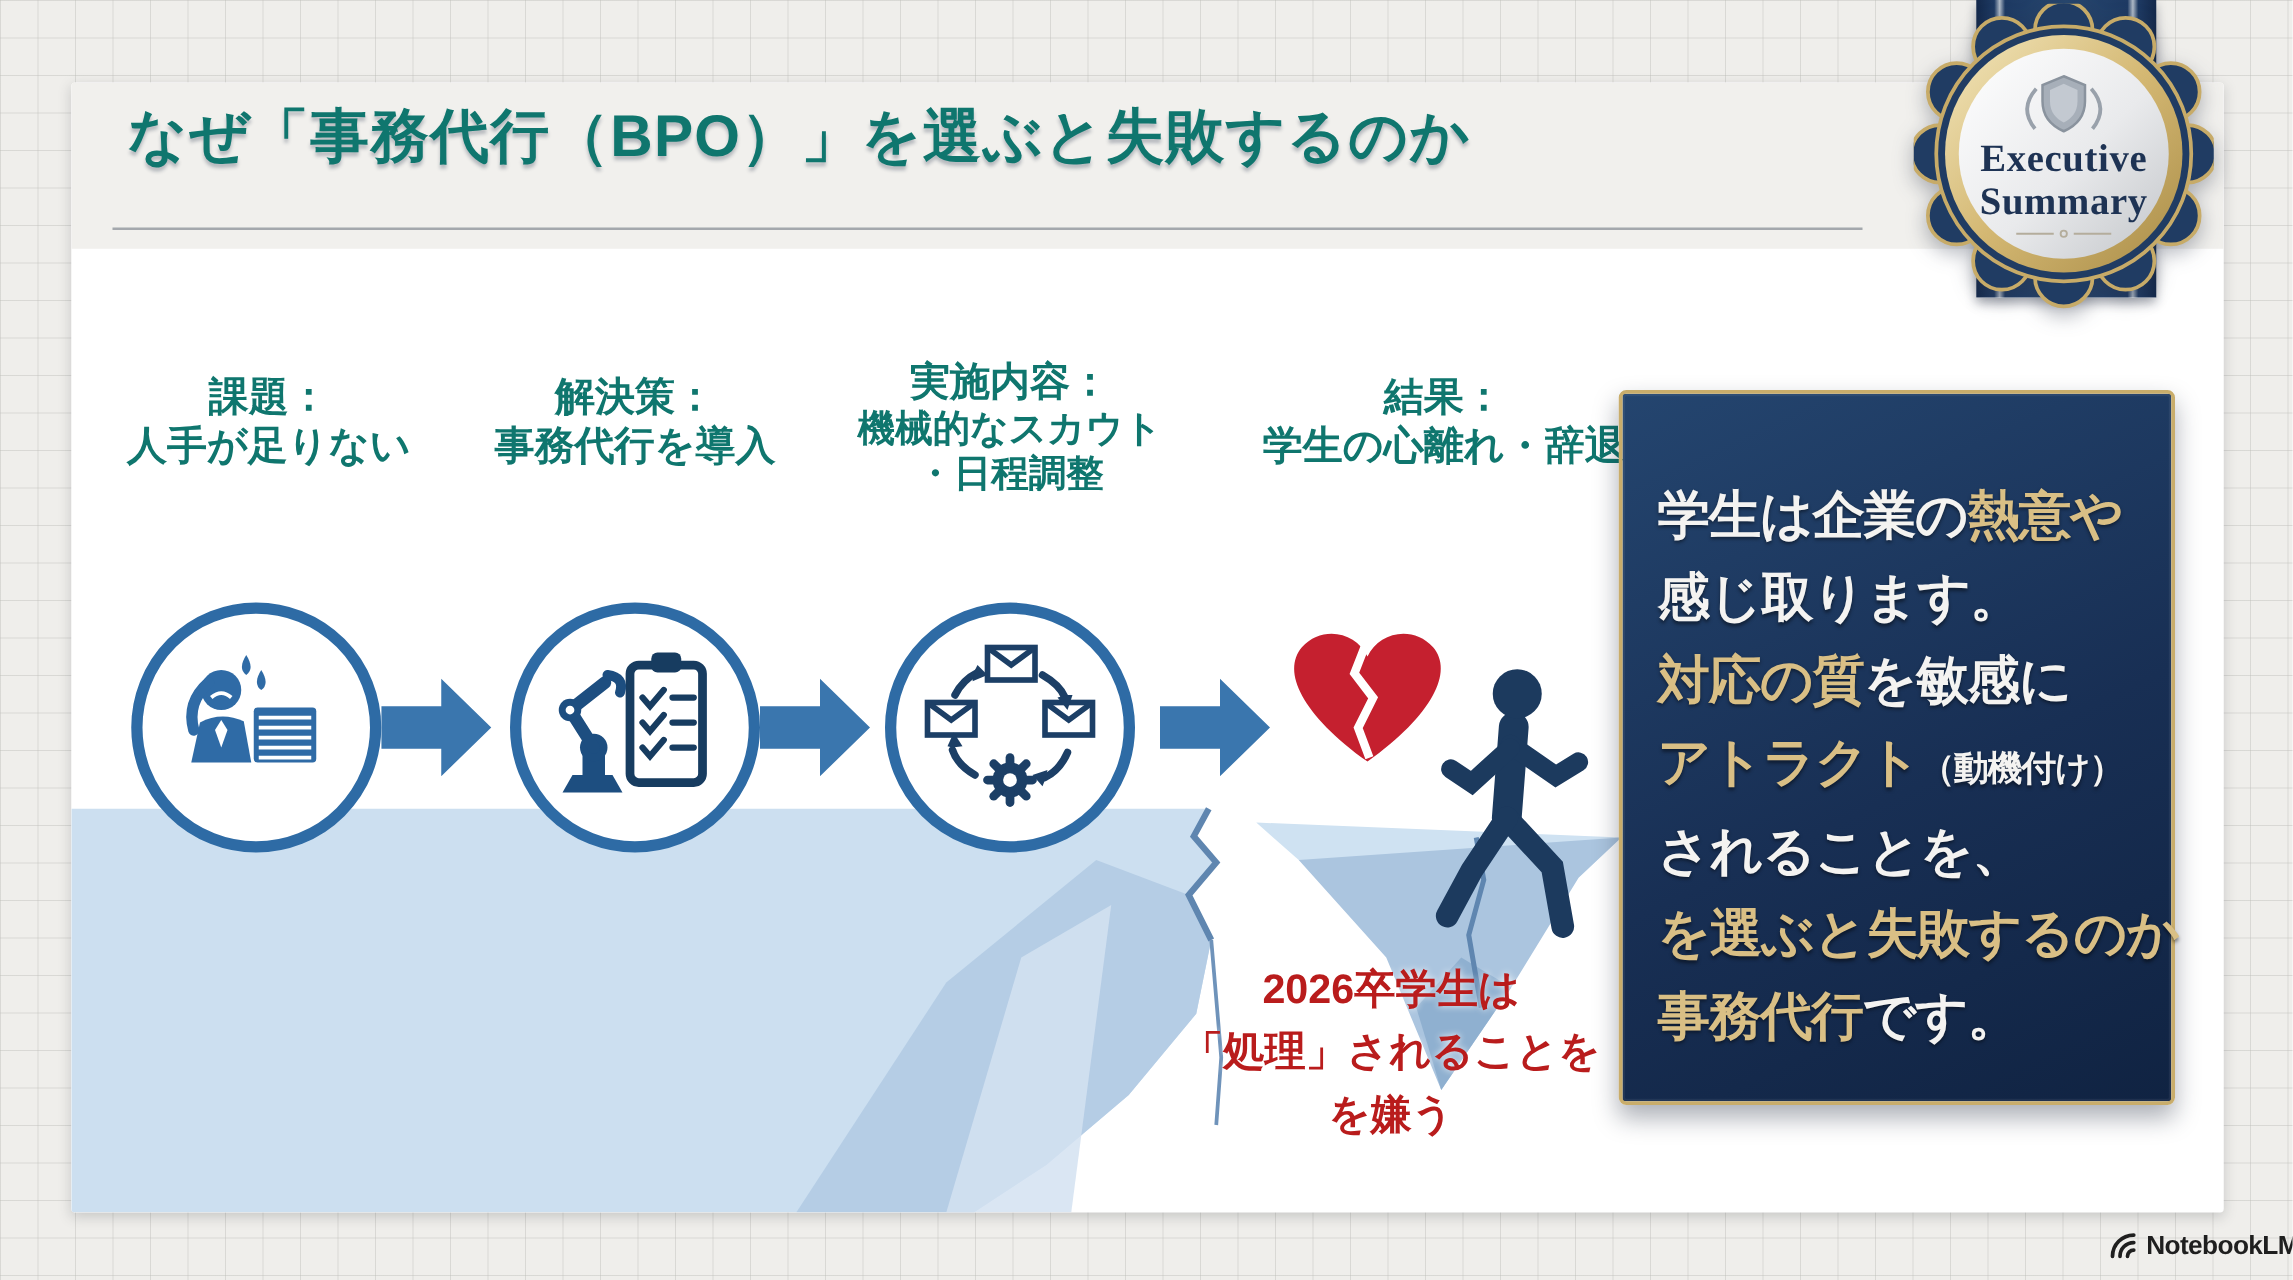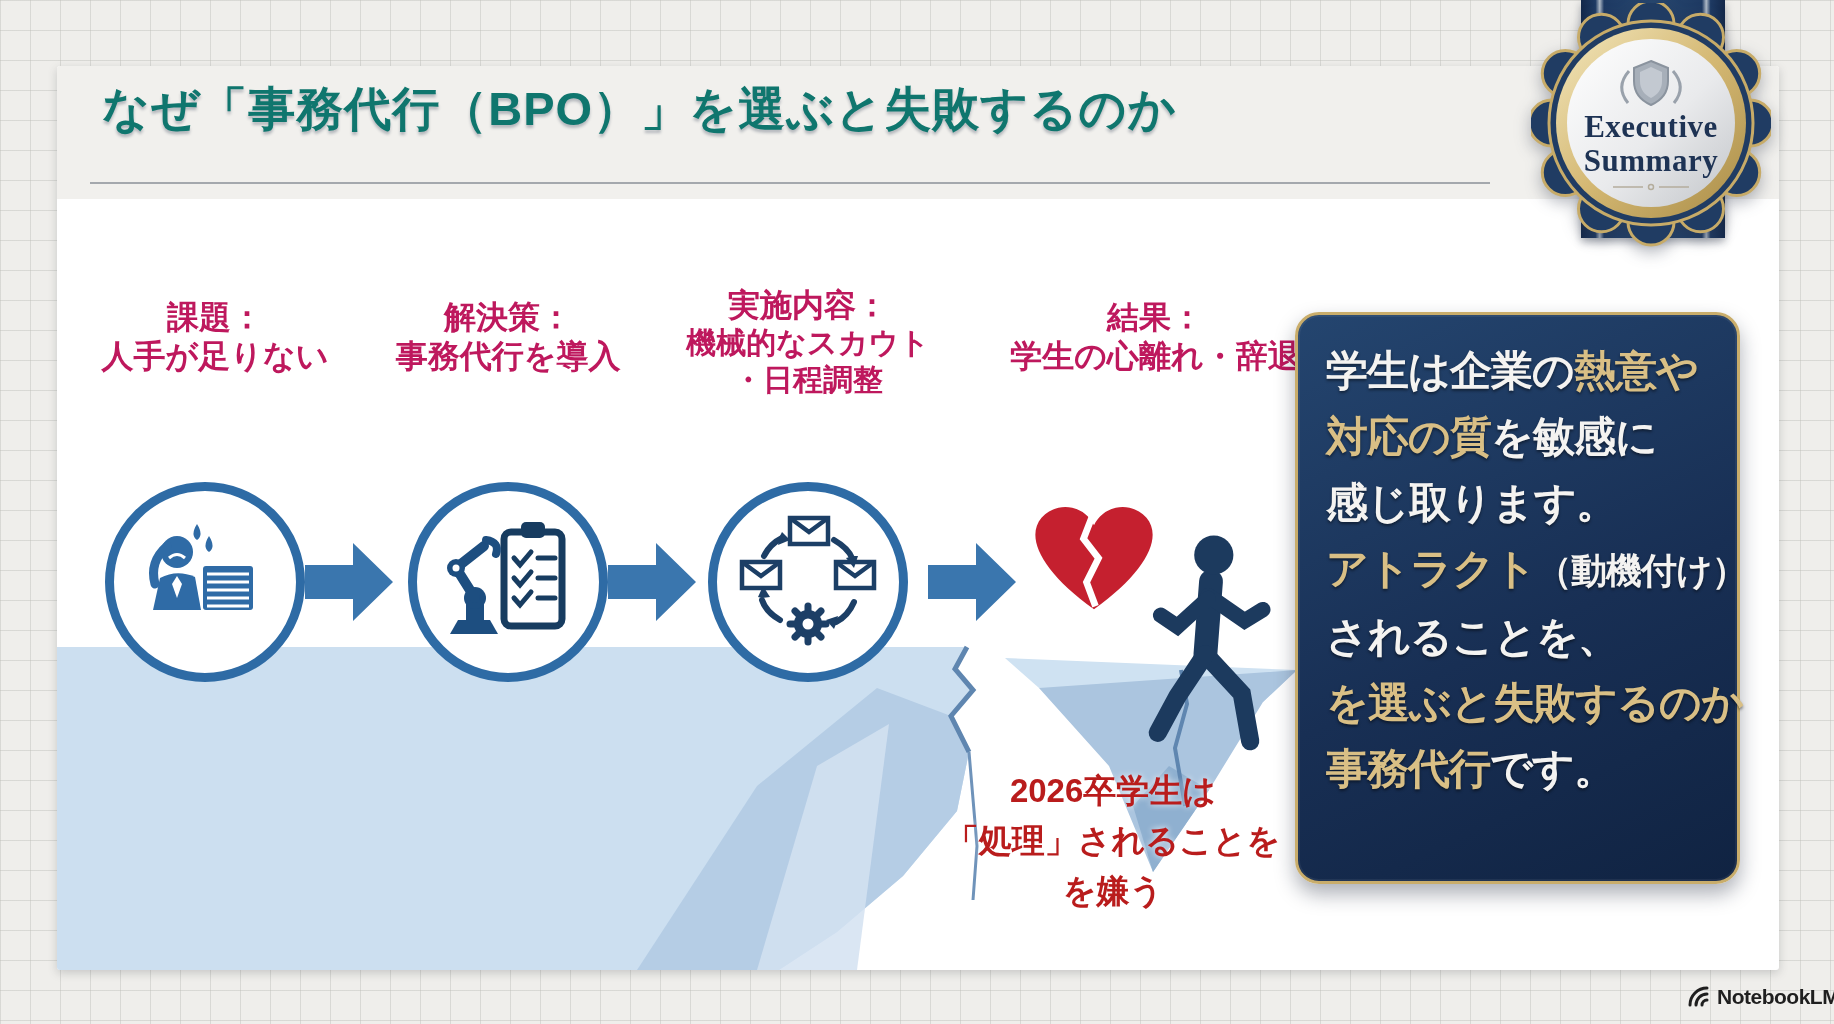--- a/index.html
+++ b/index.html
@@ -32,21 +32,21 @@
     text-shadow:0 3px 3px rgba(25,40,65,.28);
     white-space:nowrap;
   }
   .title-divider{
     position:absolute;left:33px;top:116px;width:1400px;height:2px;
     background:#8a9097;opacity:.75;
   }
 
   
   .step-label{
-    position:absolute;text-align:center;color:#be185d;
+    position:absolute;text-align:center;color:#0f766e;
     font-weight:800;font-size:32px;line-height:1.22;white-space:nowrap;
   }
   .step-label .l2,.step-label .l3{display:block;}
   .lbl-1{left:28px;top:232px;width:260px;}
   .lbl-2{left:321px;top:232px;width:260px;font-family:Liberation Serif, serif;}
   .lbl-3{left:601px;top:220px;width:300px;font-size:30px;}
   .lbl-3 .l1{font-size:32px;}
   .lbl-4{left:948px;top:232px;width:300px;}
 
   
@@ -76,31 +76,30 @@
     position:absolute;left:846px;top:700px;width:420px;z-index:4;
     text-align:center;font-size:33px;font-weight:800;color:#b91c1c;
     line-height:1.52;text-shadow:0 0 6px rgba(255,255,255,.9);
     white-space:nowrap;
   }
   .caption span{display:block;}
 
   
   .callout{
     position:absolute;left:1238px;top:246px;width:445px;height:572px;z-index:5;
-    box-sizing:border-box;border:3px solid #c9ad6b;border-radius:24px;
+    box-sizing:border-box;border:3px solid #c9ad6b;border-radius:6px;
     background:linear-gradient(155deg,#24456f 0%,#182f54 55%,#102342 100%);
     box-shadow:0 10px 20px rgba(20,30,50,.35), inset 0 0 0 2px rgba(255,255,255,.06);
-    padding:26px 26px 0 28px;
-    font-family:Liberation Mono, monospace;
+    padding:64px 26px 0 28px;
   }
   .co-line{display:block;font-size:42px;font-weight:800;line-height:66px;
     color:#f4f3f1;white-space:nowrap;letter-spacing:-1px;
     text-shadow:0 2px 3px rgba(0,0,0,.45);}
   .co-line .gold{color:#d9bf85;}
-  .co-line .paren{font-size:36px;}
+  .co-line .paren{font-size:28px;}
 
   
   .badge{position:absolute;left:1520px;top:0;width:262px;height:260px;z-index:8;}
   .ribbon{
     position:absolute;left:61px;top:0;width:144px;height:238px;
     background:linear-gradient(90deg,#13284a 0%,#1e3a63 10%,#aeb9c6 13%,#1e3a63 16%,#27476f 50%,#1e3a63 84%,#aeb9c6 87%,#1e3a63 90%,#13284a 100%);
     box-shadow:0 4px 8px rgba(20,30,50,.35);
   }
   .medal{position:absolute;left:11px;top:3px;filter:drop-shadow(0 6px 8px rgba(40,50,70,.35));}
   .medal text{font-family:"Liberation Serif","DejaVu Serif",serif;}
@@ -274,24 +273,24 @@
       <span>2026卒学生は</span>
       <span>「処理」されることを</span>
       <span>を嫌う</span>
     </div>
 
     <div class="callout">
       <span class="co-line">
         <span>学生は企業の</span><span class="gold">熱意や</span>
       </span>
       <span class="co-line">
+        <span>感じ取ります。</span>
+      </span>
+      <span class="co-line">
         <span class="gold">対応の質</span><span>を敏感に</span>
-      </span>
-      <span class="co-line">
-        <span>感じ取ります。</span>
       </span>
       <span class="co-line">
         <span class="gold">アトラクト</span><span class="paren">（動機付け）</span>
       </span>
       <span class="co-line">
         <span>されることを、</span>
       </span>
       <span class="co-line">
         <span class="gold">を選ぶと失敗するのか</span>
       </span>

